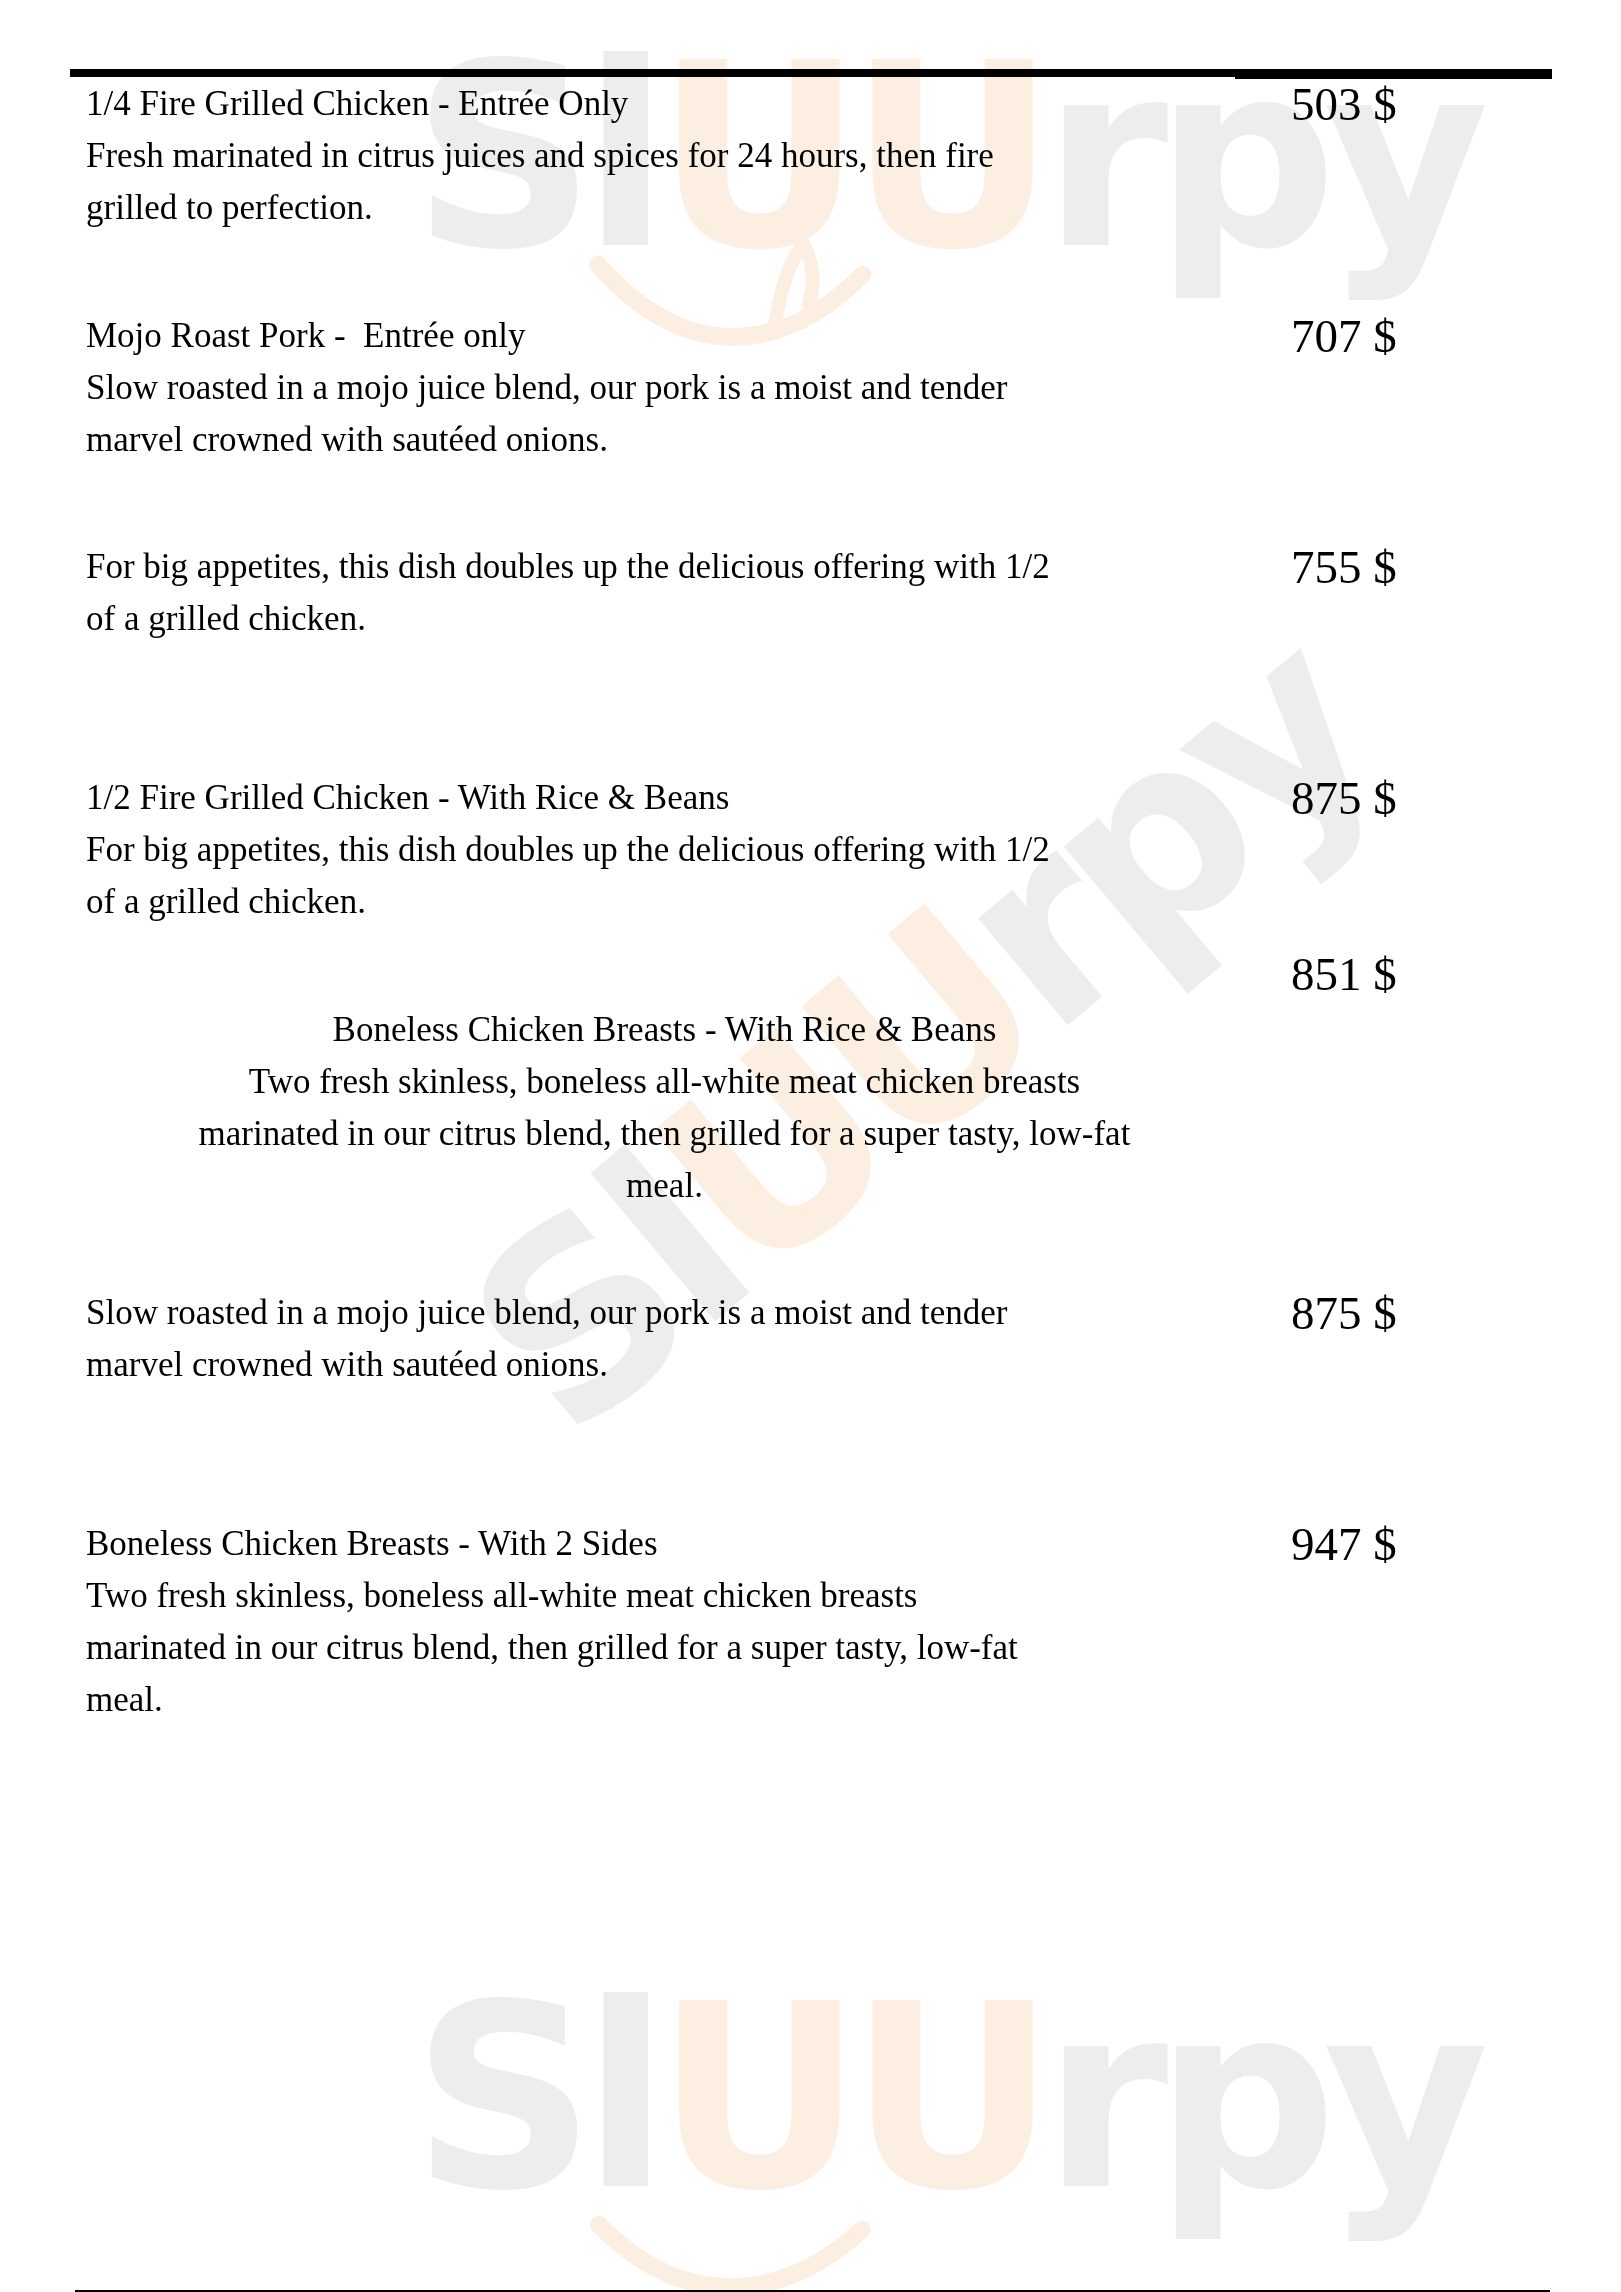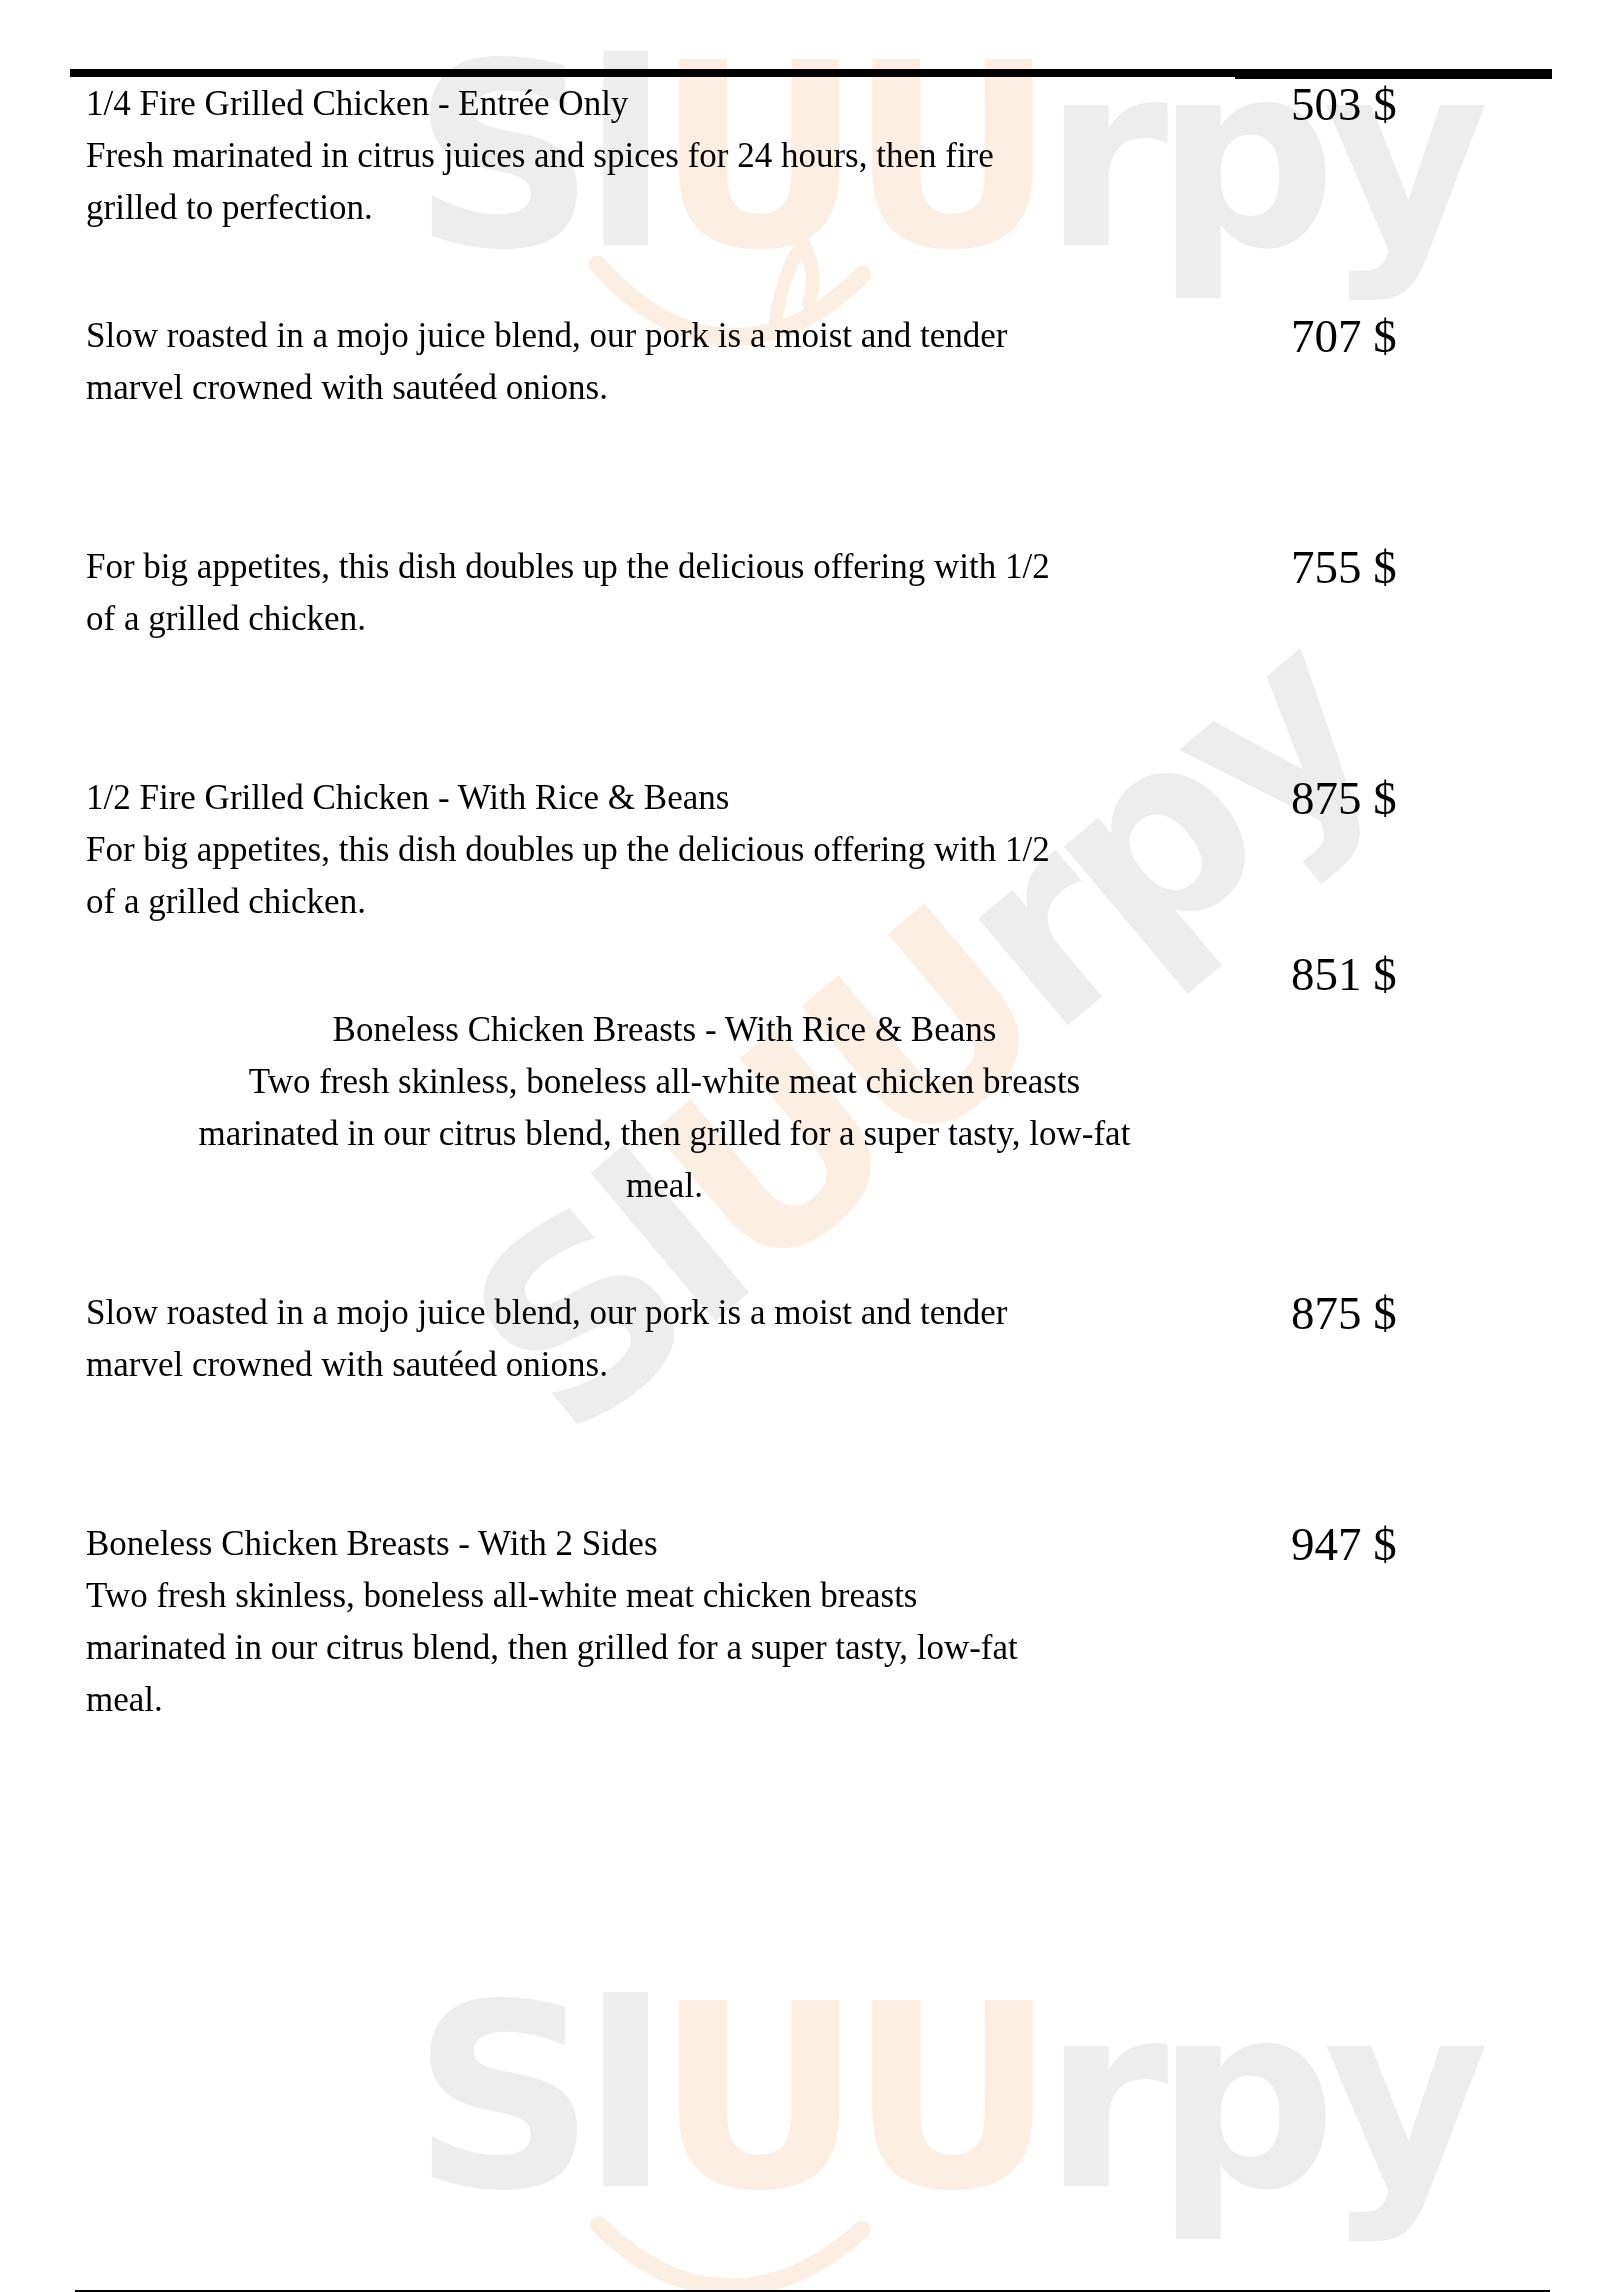--- a/index.html
+++ b/index.html
@@ -42,20 +42,21 @@
 <div class="rule-bottom"></div>
 
 <div class="item" style="top:78px;">
   <div class="title">1/4 Fire Grilled Chicken - Entrée Only</div>
   <div class="desc">Fresh marinated in citrus juices and spices for 24 hours, then fire
 grilled to perfection.</div>
 </div>
 <div class="price" style="top:78px;">503 $</div>
 
 <div class="item" style="top:310px;">
+  <div class="title">Mojo Roast Pork -  Entrée only</div>
   <div class="desc">Slow roasted in a mojo juice blend, our pork is a moist and tender
 marvel crowned with sautéed onions.</div>
 </div>
 <div class="price" style="top:310px;">707 $</div>
 
 <div class="item" style="top:541px;">
   <div class="desc">For big appetites, this dish doubles up the delicious offering with 1/2
 of a grilled chicken.</div>
 </div>
 <div class="price" style="top:541px;">755 $</div>

